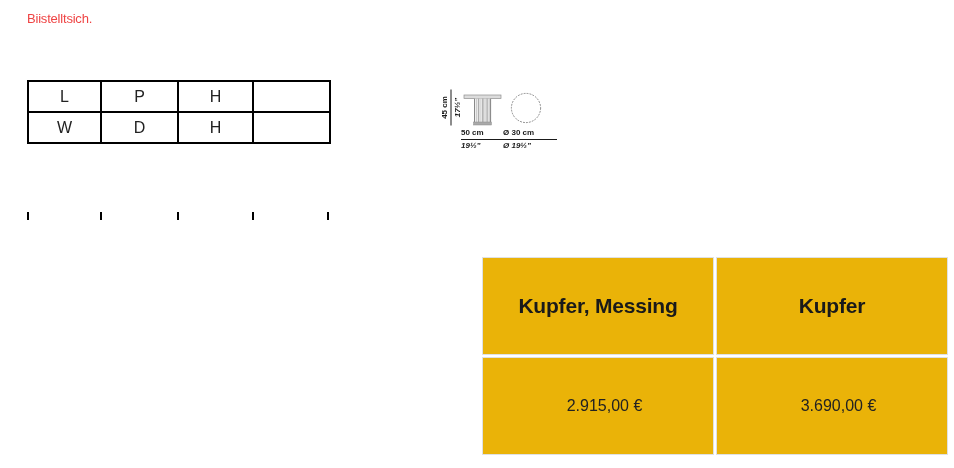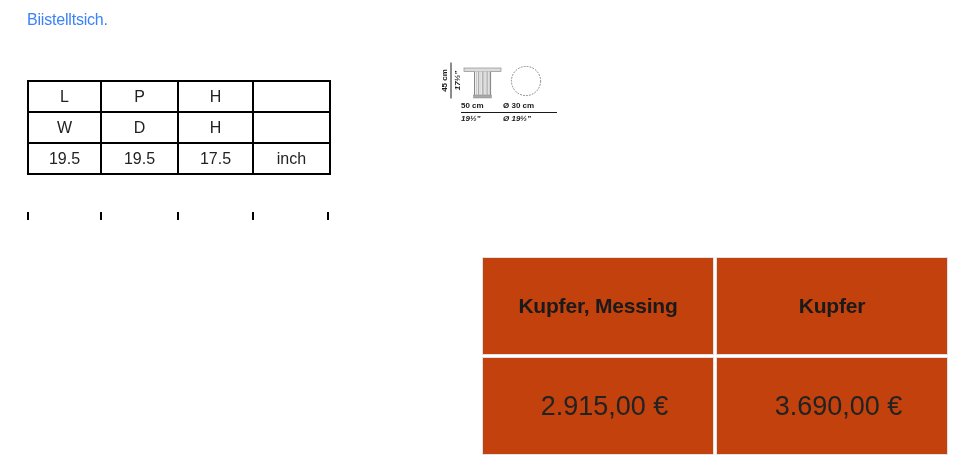--- a/index.html
+++ b/index.html
@@ -5,61 +5,61 @@
   html,body { margin:0; padding:0; background:#ffffff; }
   .page {
     position:relative; width:954px; height:468px; background:#ffffff;
     font-family:"Liberation Sans","DejaVu Sans",sans-serif;
     color:#1a1a1a; overflow:hidden;
   }
 
   
   .title {
     position:absolute; left:27px; top:11px;
-    font-size:16px; letter-spacing:-0.2px; color:#3b82f6;
+    font-size:13px; letter-spacing:-0.2px; color:#ef4444;
   }
 
   
   .dims {
     position:absolute; left:27px; top:80px;
     border-collapse:collapse; table-layout:fixed;
   }
   .dims td {
     border:2px solid #000000; text-align:center; vertical-align:middle;
     font-size:16px; height:29px; padding:0; color:#222222;
   }
   .dims col.c1 { width:73px; } .dims col.c2 { width:77px; }
   .dims col.c3 { width:75px; } .dims col.c4 { width:77px; }
   .stub { position:absolute; top:212px; width:2px; height:8px; background:#000; }
 
   
-  .drawing { position:absolute; left:438px; top:60px; width:130px; height:72px; }
+  .drawing { position:absolute; left:438px; top:87px; width:130px; height:72px; }
   .vlabel {
     position:absolute; left:-7px; top:11px; width:36px; height:19px;
     transform:rotate(-90deg); text-align:center;
   }
   .dimlab { font-size:8px; font-weight:bold; line-height:9px; color:#1a1a1a; }
   .dimlab .metric  { display:block; border-bottom:1px solid #1a1a1a; padding-bottom:1.5px; }
   .dimlab .imperial{ display:block; font-style:italic; padding-top:1.5px; }
   .front-view { position:absolute; left:25px; top:4px; }
   .top-view   { position:absolute; left:72px; top:5px; }
   .wlabel { position:absolute; left:23px; top:41px; width:44px; }
   .dlabel { position:absolute; left:65px; top:41px; width:54px; }
 
   
   .prices {
     position:absolute; left:480px; top:255px;
     border-collapse:separate; border-spacing:2px;
   }
   .prices td {
     border:1px solid #dfe1e3; width:215px;
-    text-align:center; vertical-align:middle; background:#c2410c;
+    text-align:center; vertical-align:middle; background:#eab308;
   }
   .prices tr.hdr td { height:94px; font-weight:bold; font-size:21px; letter-spacing:-0.2px; }
-  .prices tr.val td { height:94px; font-size:27px; color:#222222;padding-left:14px; }
+  .prices tr.val td { height:94px; font-size:16px; color:#222222;padding-left:14px; }
 </style>
 </head>
 <body>
 
 <div class="page">
 
   <div class="title">Biistelltsich.</div>
 
   <table class="dims">
     <colgroup>
@@ -73,26 +73,20 @@
         <td>L</td>
         <td>P</td>
         <td>H</td>
         <td></td>
       </tr>
       <tr>
         <td>W</td>
         <td>D</td>
         <td>H</td>
         <td></td>
-      </tr>
-      <tr>
-        <td>19.5</td>
-        <td>19.5</td>
-        <td>17.5</td>
-        <td>inch</td>
       </tr>
     </tbody>
   </table>
   <div class="stub" style="left:27px"></div>
   <div class="stub" style="left:100px"></div>
   <div class="stub" style="left:177px"></div>
   <div class="stub" style="left:252px"></div>
   <div class="stub" style="left:327px"></div>
 
   <div class="drawing">

